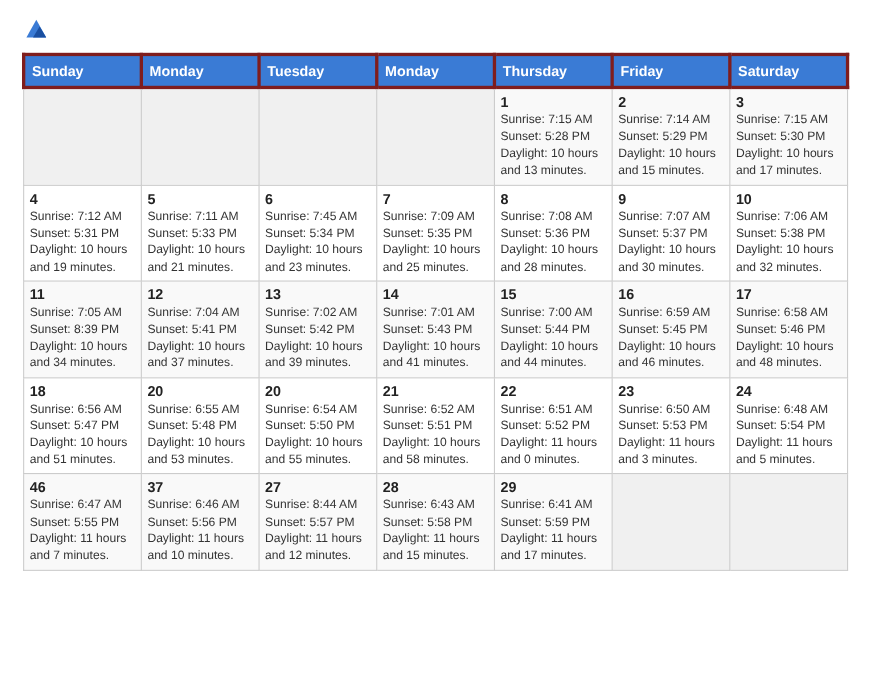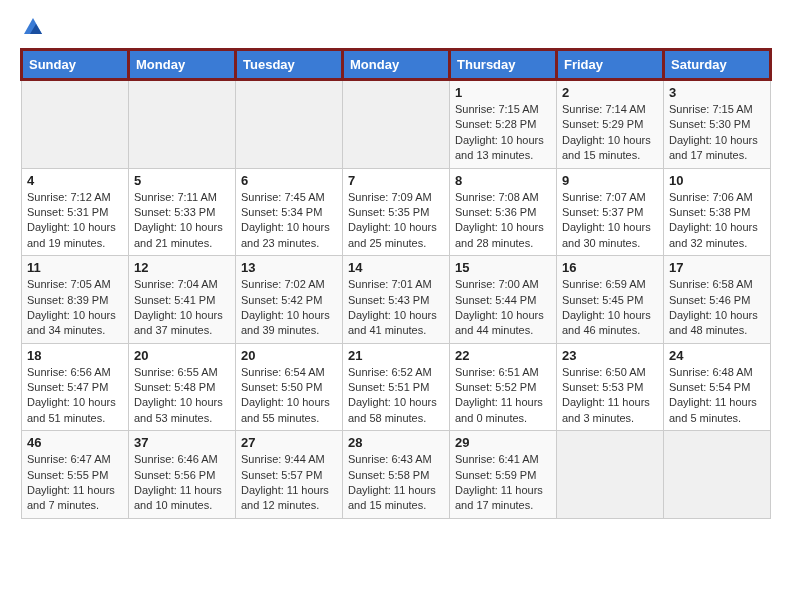--- a/index.html
+++ b/index.html
@@ -324,21 +324,21 @@
         </td>
         <td>
           <span class="day-number">37</span>
           <div class="day-info">Sunrise: 6:46 AM
 Sunset: 5:56 PM
 Daylight: 11 hours
 and 10 minutes.</div>
         </td>
         <td>
           <span class="day-number">27</span>
-          <div class="day-info">Sunrise: 9:44 AM
+          <div class="day-info">Sunrise: 8:44 AM
 Sunset: 5:57 PM
 Daylight: 11 hours
 and 12 minutes.</div>
         </td>
         <td>
           <span class="day-number">28</span>
           <div class="day-info">Sunrise: 6:43 AM
 Sunset: 5:58 PM
 Daylight: 11 hours
 and 15 minutes.</div>

